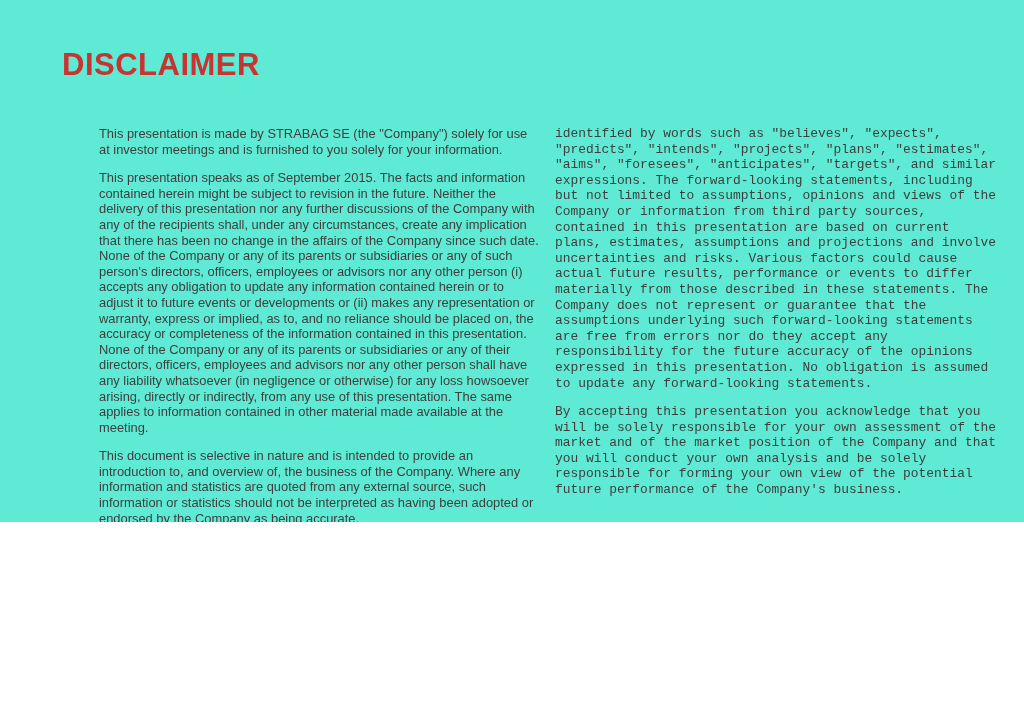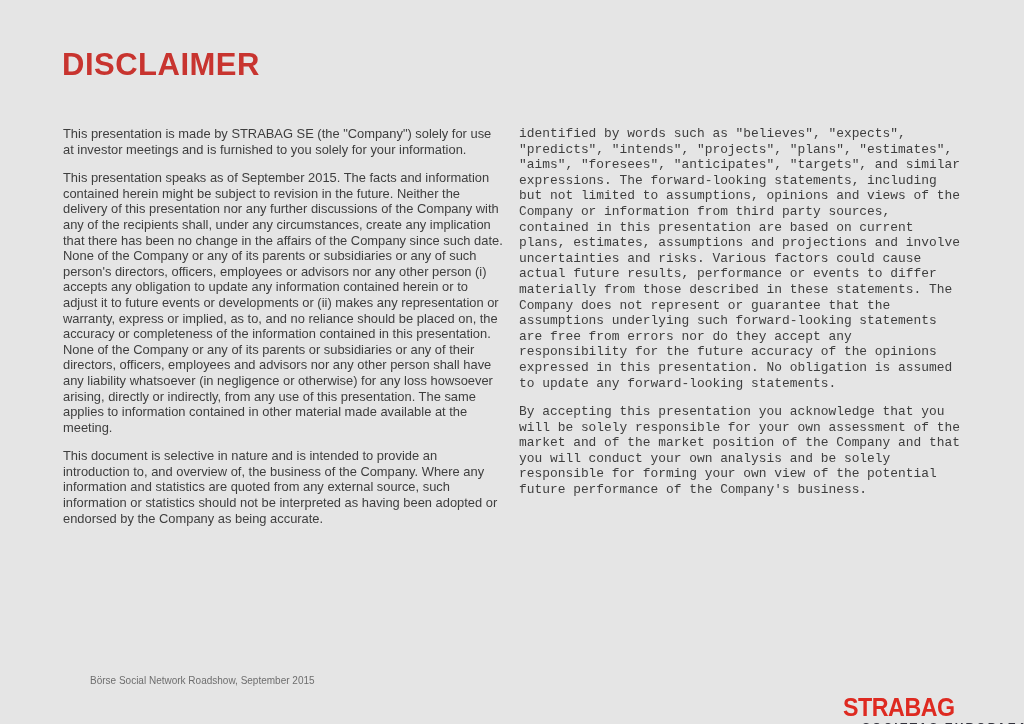--- a/index.html
+++ b/index.html
@@ -3,41 +3,42 @@
 <meta charset="utf-8">
 <style>
   html, body {
     margin: 0;
     padding: 0;
     background: #ffffff;
   }
   .slide {
     position: relative;
     width: 1024px;
-    height: 724px;
-    background: #e5e5e5;
+    height: 522px;
+    background: #5eead4;
     font-family: "Liberation Sans", sans-serif;
     overflow: hidden;
   }
   .slide-title {
     position: absolute;
     left: 62px;
     top: 26px;
     font-size: 31px;
     font-weight: bold;
     letter-spacing: 0.5px;
     color: #c8342f;
   }
   .body-col {
     position: absolute;
     top: 126px;
     font-size: 12.9px;
     line-height: 15.6px;
     color: #3e3e3e;
     text-align: left;
+    margin-left: 36px;
   }
   .body-col p {
     margin: 0 0 13px 0;
   }
   .col-left  { left: 63px;  width: 441px; }
   .col-right { left: 519px; width: 445px; font-family: Liberation Mono, monospace; }
   .footer {
     position: absolute;
     left: 90px;
     top: 674px;

